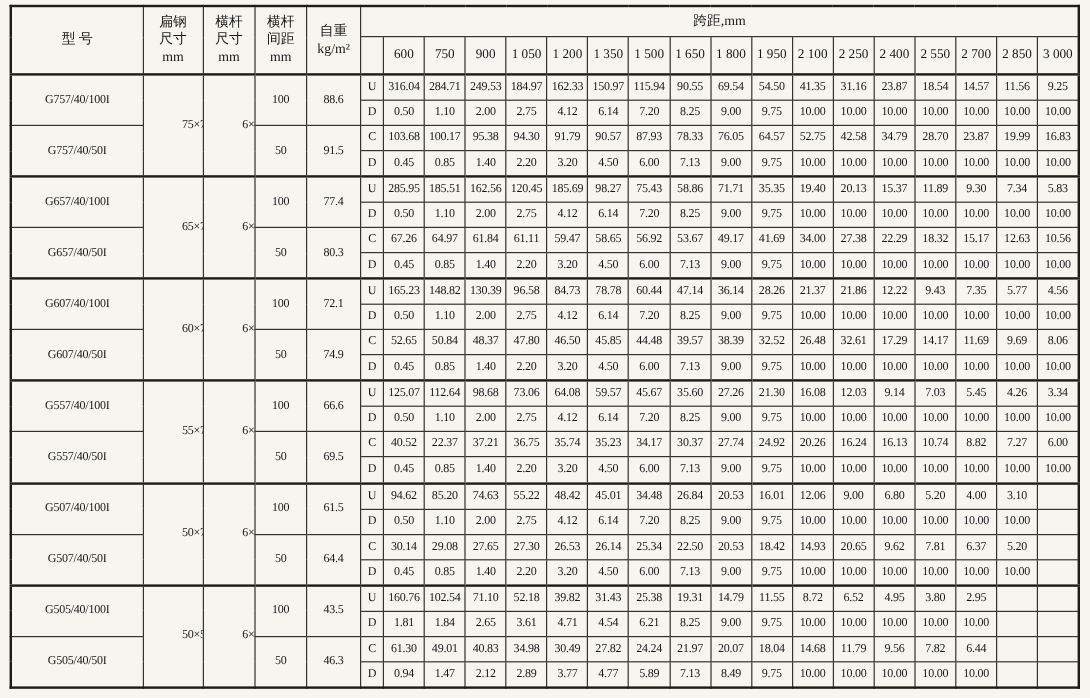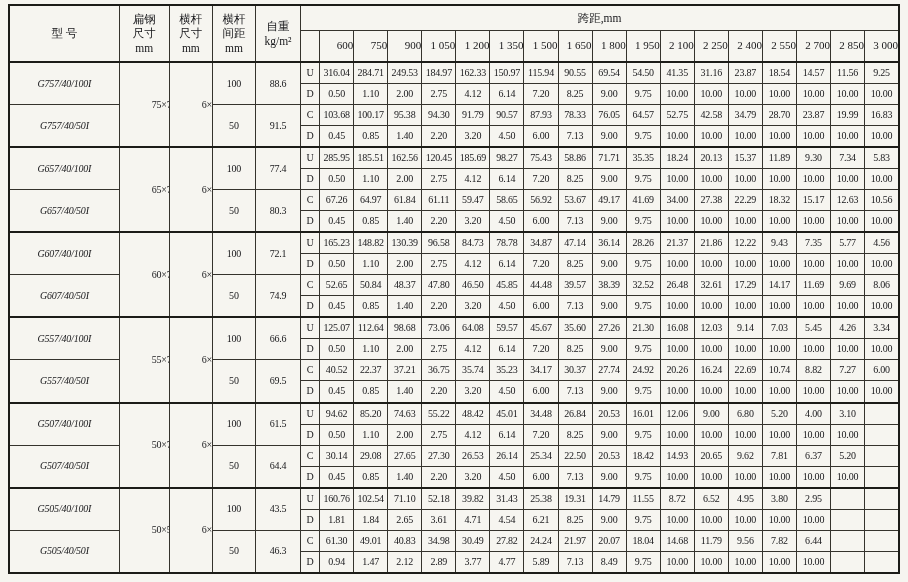--- a/index.html
+++ b/index.html
@@ -38,26 +38,26 @@
   }
   .spec thead tr.hrow1 th{height:24px;}
   .spec thead tr.hrow2 th{height:30px;font-size:11px;}
   .hdr-multi{white-space:pre-line;}
   .spec tbody td{
     font-size:10px;
     height:20px;
     line-height:1;
     letter-spacing:-0.2px;
   }
-  td.model-cell{font-size:11px;letter-spacing:0;font-style:italic;}
+  td.model-cell{font-size:11px;letter-spacing:0;}
   td.dim-cell{font-size:10.5px;letter-spacing:0;padding-left:32px;}
   td.mid-cell{font-size:10.5px;letter-spacing:0;}
   td.letter-cell{font-size:10px;}
   tr.group-start td{border-top:2px solid #1c1c18;}
-  .spec thead tr.hrow2 th{border-bottom:1px solid #35332d;text-align:right;}
+  .spec thead tr.hrow2 th{border-bottom:1px solid #35332d;}
 </style>
 </head>
 <body>
 
 <div class="page">
   <table class="spec">
     <colgroup>
       <col style="width:110px">
       <col style="width:50px">
       <col style="width:43px">
@@ -218,21 +218,21 @@
           <td class="value-cell">285.95</td>
           <td class="value-cell">185.51</td>
           <td class="value-cell">162.56</td>
           <td class="value-cell">120.45</td>
           <td class="value-cell">185.69</td>
           <td class="value-cell">98.27</td>
           <td class="value-cell">75.43</td>
           <td class="value-cell">58.86</td>
           <td class="value-cell">71.71</td>
           <td class="value-cell">35.35</td>
-          <td class="value-cell">18.24</td>
+          <td class="value-cell">19.40</td>
           <td class="value-cell">20.13</td>
           <td class="value-cell">15.37</td>
           <td class="value-cell">11.89</td>
           <td class="value-cell">9.30</td>
           <td class="value-cell">7.34</td>
           <td class="value-cell">5.83</td>
         </tr>
         <tr>
           <td class="letter-cell">D</td>
           <td class="value-cell">0.50</td>
@@ -302,21 +302,21 @@
           <td class="dim-cell" rowspan="4">6×6</td>
           <td class="mid-cell" rowspan="2">100</td>
           <td class="mid-cell" rowspan="2">72.1</td>
           <td class="letter-cell">U</td>
           <td class="value-cell">165.23</td>
           <td class="value-cell">148.82</td>
           <td class="value-cell">130.39</td>
           <td class="value-cell">96.58</td>
           <td class="value-cell">84.73</td>
           <td class="value-cell">78.78</td>
-          <td class="value-cell">34.87</td>
+          <td class="value-cell">60.44</td>
           <td class="value-cell">47.14</td>
           <td class="value-cell">36.14</td>
           <td class="value-cell">28.26</td>
           <td class="value-cell">21.37</td>
           <td class="value-cell">21.86</td>
           <td class="value-cell">12.22</td>
           <td class="value-cell">9.43</td>
           <td class="value-cell">7.35</td>
           <td class="value-cell">5.77</td>
           <td class="value-cell">4.56</td>
@@ -439,21 +439,21 @@
           <td class="value-cell">37.21</td>
           <td class="value-cell">36.75</td>
           <td class="value-cell">35.74</td>
           <td class="value-cell">35.23</td>
           <td class="value-cell">34.17</td>
           <td class="value-cell">30.37</td>
           <td class="value-cell">27.74</td>
           <td class="value-cell">24.92</td>
           <td class="value-cell">20.26</td>
           <td class="value-cell">16.24</td>
-          <td class="value-cell">22.69</td>
+          <td class="value-cell">16.13</td>
           <td class="value-cell">10.74</td>
           <td class="value-cell">8.82</td>
           <td class="value-cell">7.27</td>
           <td class="value-cell">6.00</td>
         </tr>
         <tr>
           <td class="letter-cell">D</td>
           <td class="value-cell">0.45</td>
           <td class="value-cell">0.85</td>
           <td class="value-cell">1.40</td>

